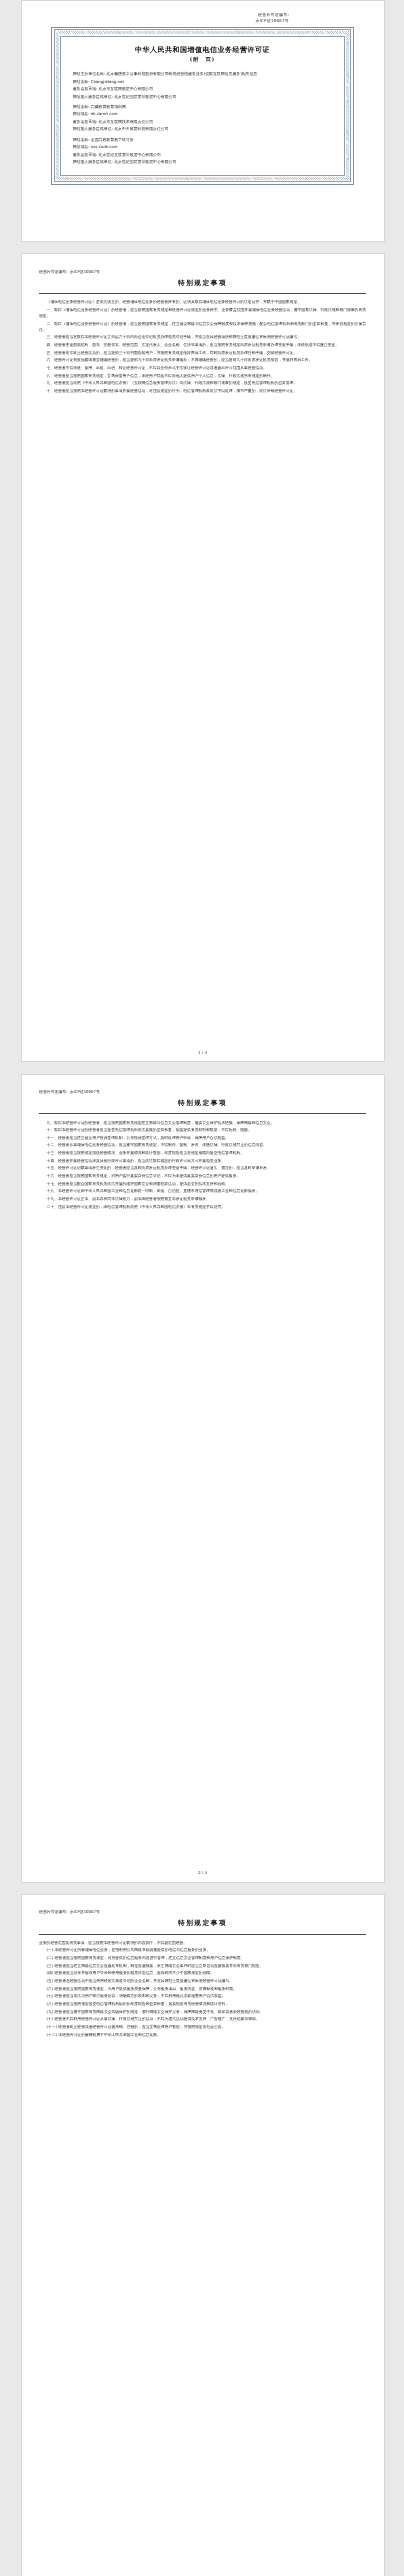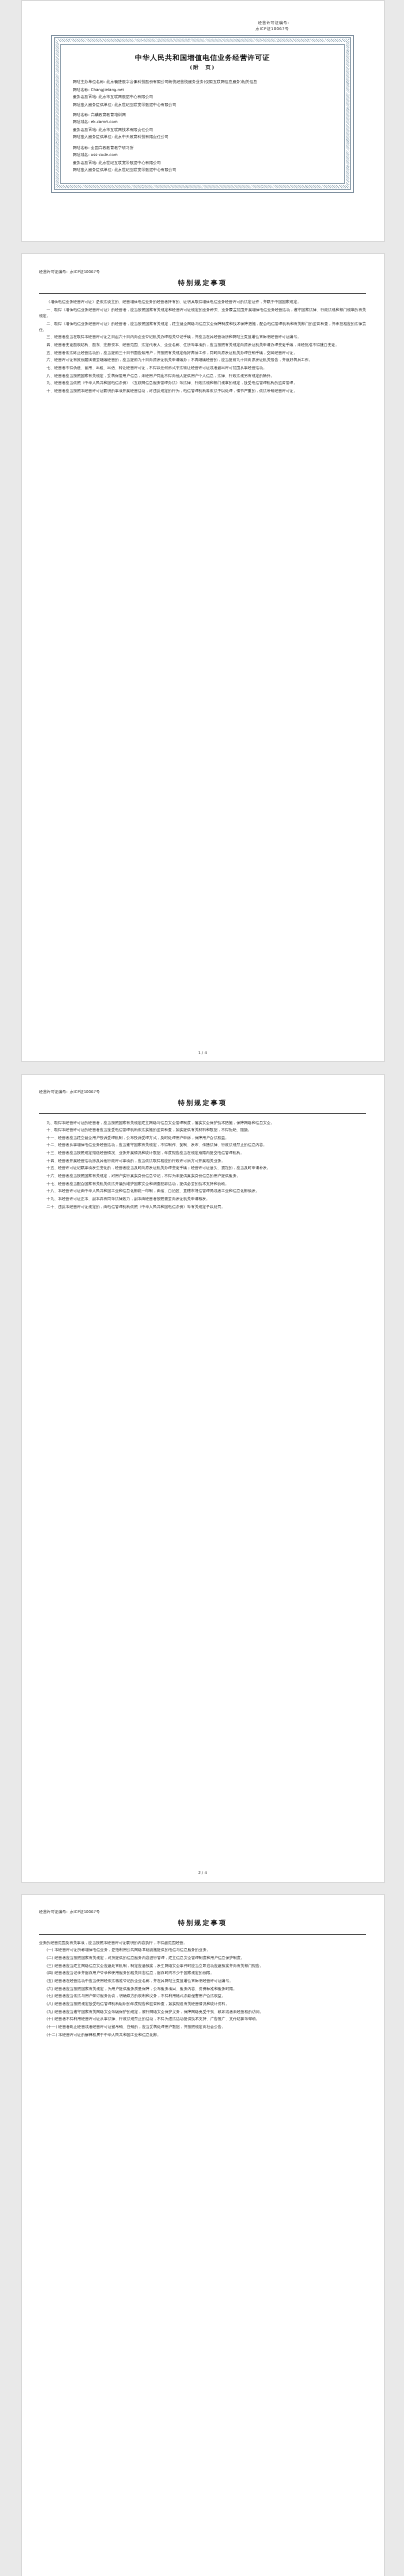--- a/index.html
+++ b/index.html
@@ -15,21 +15,21 @@
   }
   .page {
     width: 364px;
     margin: 0 auto 11.3px auto;
     background: #ffffff;
     box-sizing: border-box;
     padding: 13.4px 17.5px 10.3px 17.5px;
     position: relative;
     border: 0.5px solid #d8d8d8;
   }
-  .page-1 { height: 242px; padding-top: 19px; }
+  .page-1 { height: 242px; padding-top: 11px; }
   .page-n { height: 809px; }
 
   
   .cert-no-line {
     text-align: right;
     font-size: 3.9px;
     color: #1a1a1a;
     line-height: 1.5;
     margin-right: 77px;
   }

